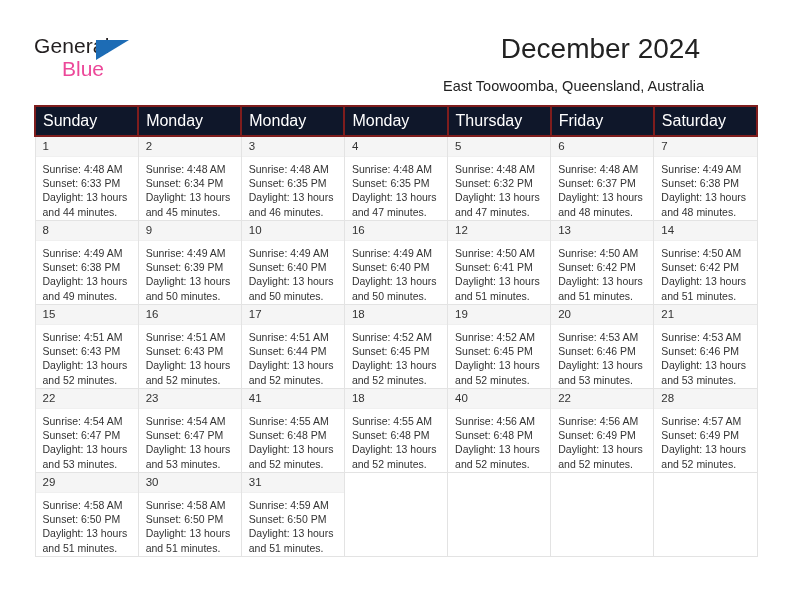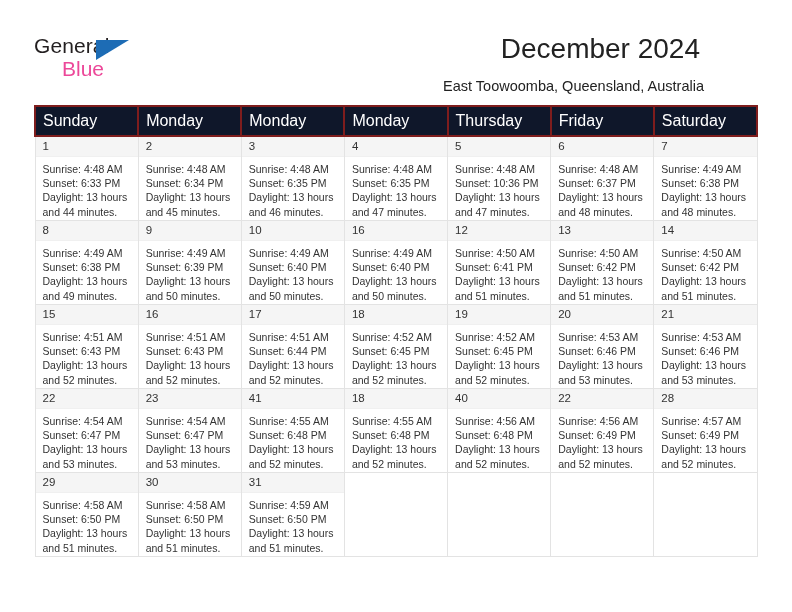--- a/index.html
+++ b/index.html
@@ -205,21 +205,21 @@
               <div>Sunrise: 4:48 AM</div>
               <div>Sunset: 6:35 PM</div>
               <div>Daylight: 13 hours</div>
               <div>and 47 minutes.</div>
             </div>
           </td>
           <td class="filled">
             <div class="daynum-band">5</div>
             <div class="cellbody">
               <div>Sunrise: 4:48 AM</div>
-              <div>Sunset: 10:36 PM</div>
+              <div>Sunset: 6:32 PM</div>
               <div>Daylight: 13 hours</div>
               <div>and 47 minutes.</div>
             </div>
           </td>
           <td class="filled">
             <div class="daynum-band">6</div>
             <div class="cellbody">
               <div>Sunrise: 4:48 AM</div>
               <div>Sunset: 6:37 PM</div>
               <div>Daylight: 13 hours</div>

